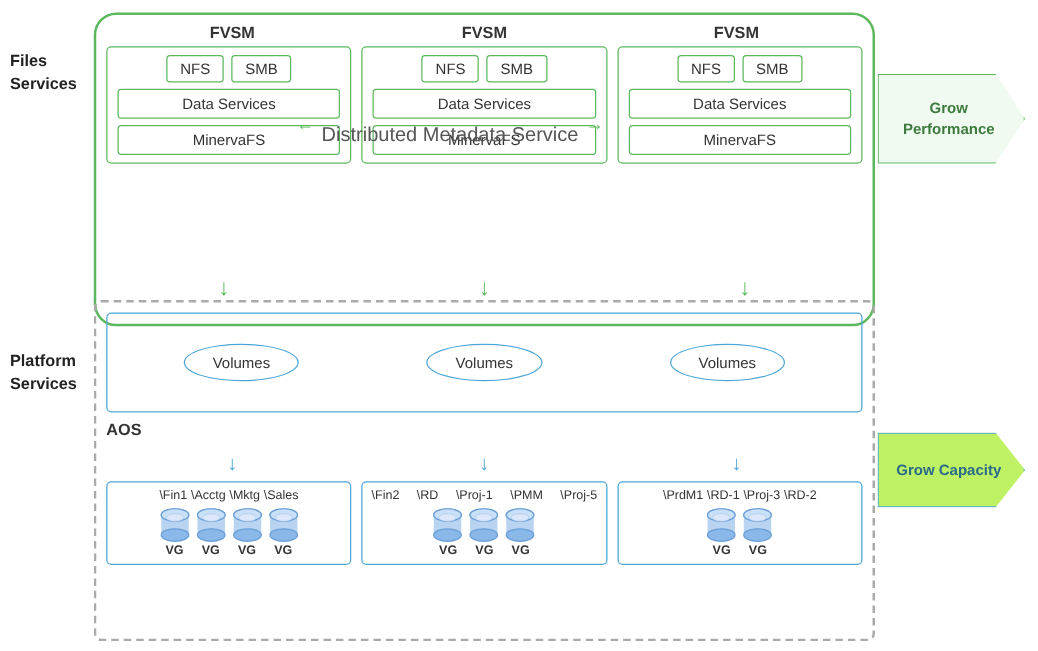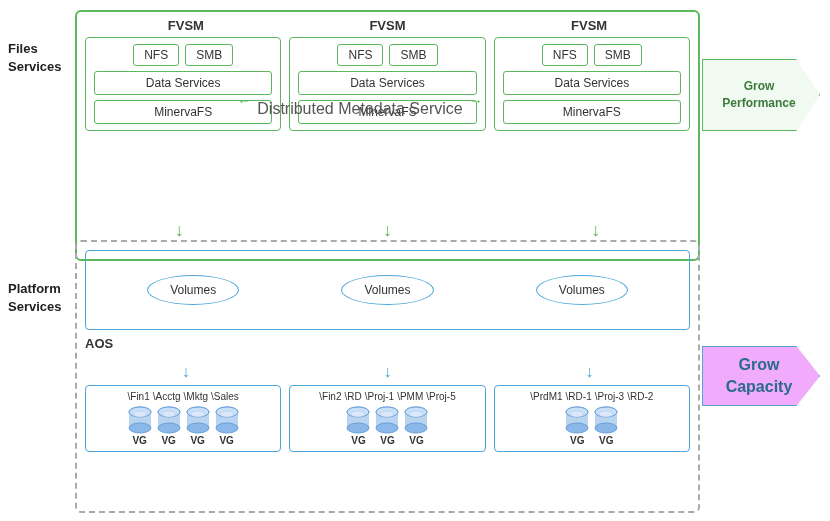--- a/index.html
+++ b/index.html
@@ -18,21 +18,21 @@
 
 <div style="position:relative; width:830px; height:521px; background:#fff; padding: 8px 0 8px 0;">
 
   <div style="position:absolute; left:8px; top:40px; font-weight:bold; font-size:13px; color:#222; line-height:1.4;">
     Files<br>Services
   </div>
   <div style="position:absolute; left:8px; top:280px; font-weight:bold; font-size:13px; color:#222; line-height:1.4;">
     Platform<br>Services
   </div>
 
-  <div style="position:absolute; left:75px; top:10px; right:130px; bottom:260px; border:2px solid #5cb85c; border-radius:6px; padding:6px 8px;">
+  <div style="position:absolute; left:75px; top:10px; right:130px; bottom:260px; border:2px solid #5cb85c; border-radius:18px; padding:6px 8px;">
 
     <div style="display:flex; justify-content:space-around; margin-bottom:4px;">
       <div style="font-weight:bold; font-size:13px; color:#333; width:170px; text-align:center;">FVSM</div>
       <div style="font-weight:bold; font-size:13px; color:#333; width:170px; text-align:center;">FVSM</div>
       <div style="font-weight:bold; font-size:13px; color:#333; width:170px; text-align:center;">FVSM</div>
     </div>
 
     <div style="display:flex; gap:8px; justify-content:space-between; margin-bottom:6px;">
 
       <div style="border:1.5px solid #5cb85c; border-radius:4px; padding:6px 8px; flex:1; display:flex; flex-direction:column; gap:5px;">
@@ -161,21 +161,21 @@
               <ellipse cx="13" cy="22" rx="11" ry="5" fill="#8ab8e8" stroke="#6a9fd8" stroke-width="1"></ellipse>
               <ellipse cx="13" cy="6" rx="11" ry="5" fill="#c8e0f8" stroke="#6a9fd8" stroke-width="1"></ellipse>
               <ellipse cx="13" cy="8" rx="7" ry="3" fill="#dce8fa" stroke="#aac4e4" stroke-width="0.5"></ellipse>
             </svg>
             <span style="font-size:10px; font-weight:bold; color:#333;">VG</span>
           </div>
         </div>
       </div>
 
       <div style="border:1.5px solid #4da6d8; border-radius:4px; padding:5px 6px; flex:1;">
-        <div style="display:flex; gap:3px; flex-wrap:wrap; justify-content:center; margin-bottom:4px;">
+        <div style="display:flex; gap:14px; flex-wrap:wrap; justify-content:center; margin-bottom:4px;">
           <span style="font-size:10px; color:#333;">\Fin2</span>
           <span style="font-size:10px; color:#333;">\RD</span>
           <span style="font-size:10px; color:#333;">\Proj-1</span>
           <span style="font-size:10px; color:#333;">\PMM</span>
           <span style="font-size:10px; color:#333;">\Proj-5</span>
         </div>
         <div style="display:flex; gap:3px; justify-content:center; align-items:flex-end;">
           <div style="display:flex; flex-direction:column; align-items:center; gap:1px;">
             <svg width="26" height="28" viewBox="0 0 26 28">
               <ellipse cx="13" cy="6" rx="11" ry="5" fill="#b8d4f0" stroke="#6a9fd8" stroke-width="1"></ellipse>
@@ -238,24 +238,24 @@
             <span style="font-size:10px; font-weight:bold; color:#333;">VG</span>
           </div>
         </div>
       </div>
 
     </div>
   </div>
 
   <div style="position:absolute; right:10px; top:340px; width:118px; height:72px; display:flex; align-items:center;">
     <div style="
-      background:#f0abfc;
+      background:#bef264;
       border:1.5px solid #4da6d8;
       padding:10px 16px 10px 12px;
-      font-size:16px;
+      font-size:12px;
       font-weight:bold;
       color:#2a6a8a;
       width:118px;
       height:60px;
       display:flex;
       align-items:center;
       justify-content:center;
       text-align:center;
       clip-path: polygon(0% 0%, 80% 0%, 100% 50%, 80% 100%, 0% 100%);
       line-height:1.4;

